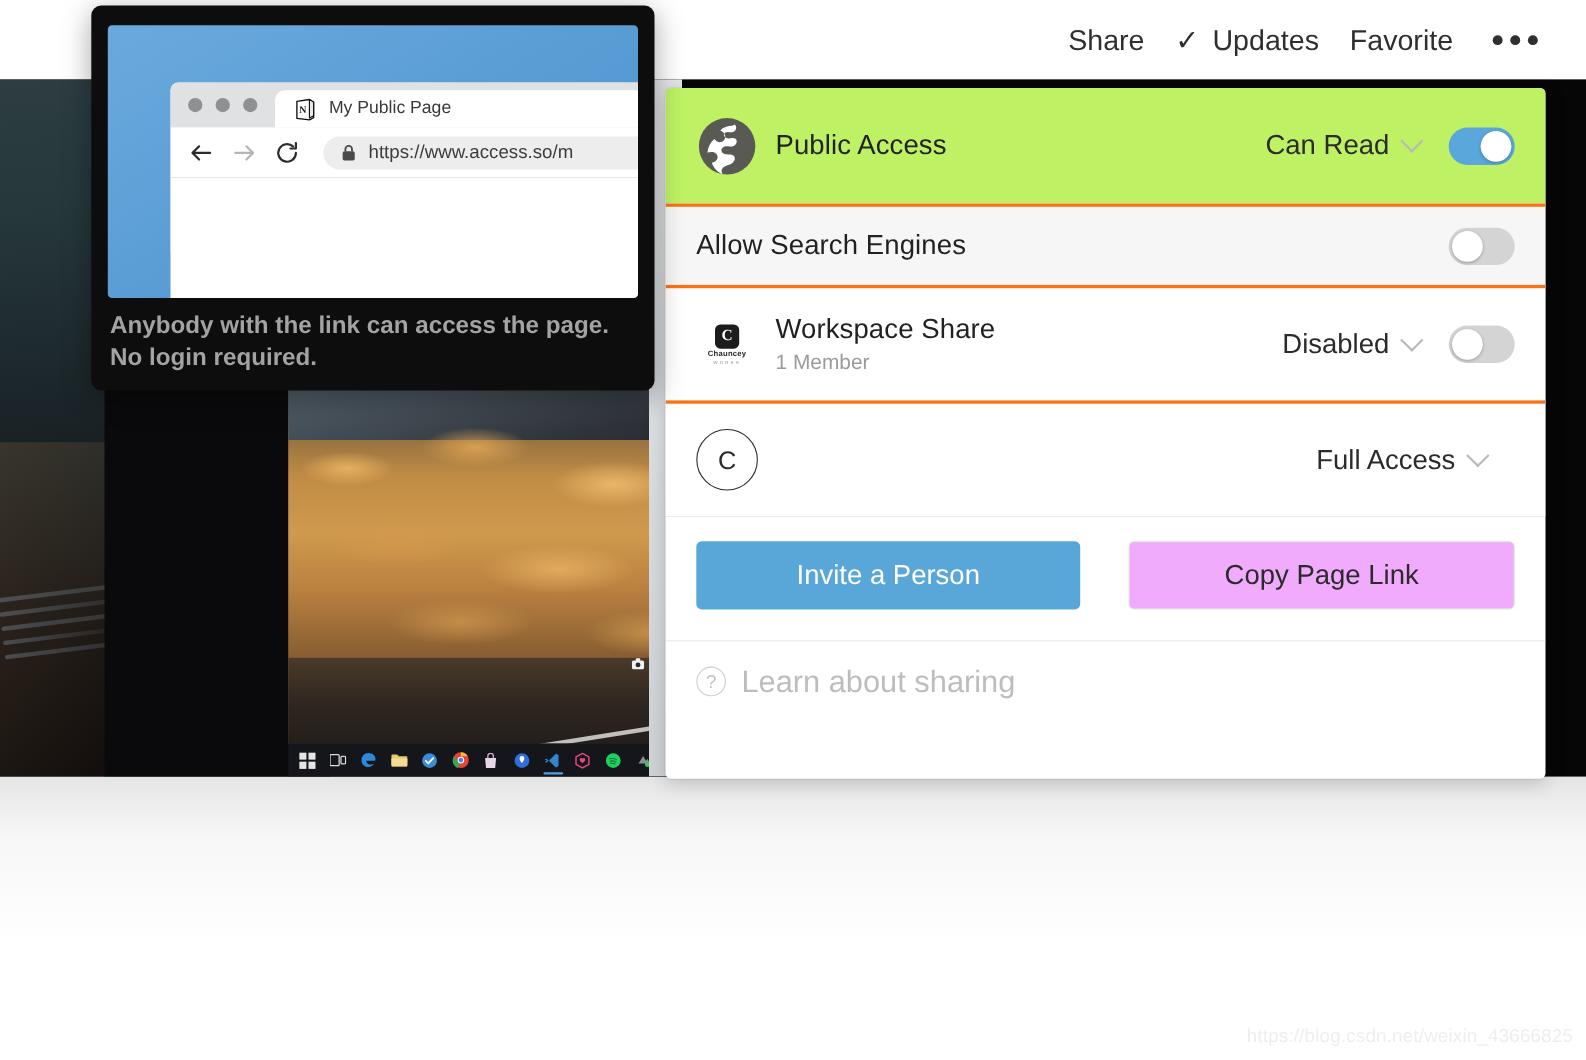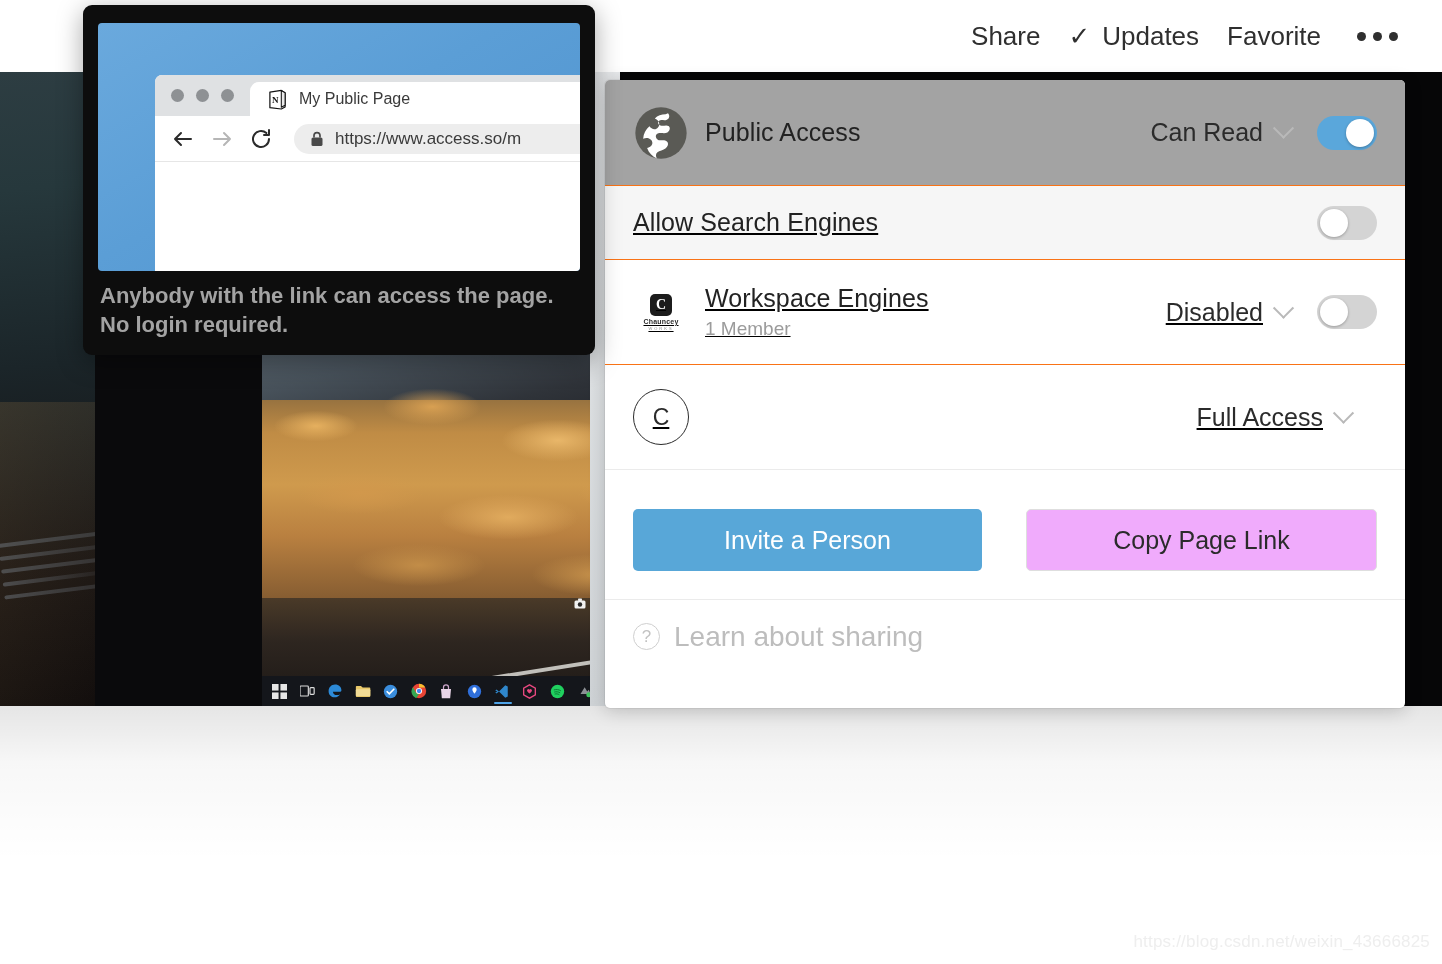--- a/index.html
+++ b/index.html
@@ -116,22 +116,22 @@
   .dots span { width:9px; height:9px; border-radius:50%; background:#2f2f2f; display:block; }
 
   
   .share-panel {
     position:absolute; left:605px; top:80px; width:800px; height:628px;
     background:#fff; border-radius:5px;
     box-shadow: 0 3px 18px rgba(0,0,0,.18), 0 0 0 1px rgba(0,0,0,.05);
     overflow:hidden; z-index:6;
   }
   .row { display:flex; align-items:center; padding:0 28px; position:relative; }
-  .row + .row { border-top:1px solid #f97316;text-decoration:underline; }
-  .row.header { height:105px; background:#a3a3a3; }
+  .row + .row { border-top:3px solid #f97316; }
+  .row.header { height:105px; background:#bef264; }
   .row.sub { height:74px; background:#f6f6f6; }
   .row.person { height:105px; background:#fff; }
   .row-label { font-size:25px; color:#222; letter-spacing:.1px; }
   .row-sub-label { font-size:19px; color:#9b9b9b; margin-top:5px; }
   .row-grow { flex:1; }
 
   .globe-icon { width:56px; height:56px; margin-right:16px; flex:none; }
   .ws-logo { width:56px; height:56px; margin-right:16px; flex:none;
              display:flex; flex-direction:column; align-items:center; justify-content:center; }
   .ws-logo .mark { width:22px; height:22px; background:#1c1c1c; border-radius:5px;
@@ -152,21 +152,21 @@
 
   .toggle { width:60px; height:34px; border-radius:17px; position:relative;
             flex:none; cursor:pointer; transition:background .15s; }
   .toggle .knob { position:absolute; top:3px; width:28px; height:28px; border-radius:50%;
                   background:#fff; box-shadow:0 1px 3px rgba(0,0,0,.28); }
   .toggle.on { background:#5aa7db; }
   .toggle.on .knob { right:3px; }
   .toggle.off { background:#d4d4d4; }
   .toggle.off .knob { left:3px; }
 
-  .btn-row { display:flex; gap:44px; padding:39px 28px 28px; border-top:1px solid #ebebeb;align-items:flex-end; }
+  .btn-row { display:flex; gap:44px; padding:22px 28px 28px; border-top:1px solid #ebebeb;align-items:flex-end; }
   .btn { flex:1; height:62px; border-radius:5px; display:flex; align-items:center;
          justify-content:center; font-size:25px; cursor:pointer; }
   .btn.primary { background:#58a7d8; color:#fff; }
   .btn.secondary { background:#f0abfc; color:#2b2b2b; border:1px solid #dedede; }
   .footer-row { height:74px; border-top:1px solid #ebebeb; display:flex; align-items:center;
                 padding:0 28px; gap:14px; cursor:pointer; }
   .qmark { width:27px; height:27px; border-radius:50%; border:1.6px solid #cfcfcf;
            color:#c2c2c2; font-size:17px; display:flex; align-items:center; justify-content:center; }
   .footer-text { font-size:28px; color:#bdbdbd; }
 
@@ -399,21 +399,21 @@
     </div>
 
 
     <div class="row person">
       <div class="ws-logo">
         <div class="mark">C</div>
         <div class="nm">Chauncey</div>
         <div class="sub">WORKS</div>
       </div>
       <div>
-        <div class="row-label">Workspace Engines</div>
+        <div class="row-label">Workspace Share</div>
         <div class="row-sub-label">1 Member</div>
       </div>
       <span class="row-grow"></span>
       <span class="select">
         <span>Disabled</span>
         <i class="chev"></i>
       </span>
       <div class="toggle off">
           <div class="knob"></div>
         </div>

